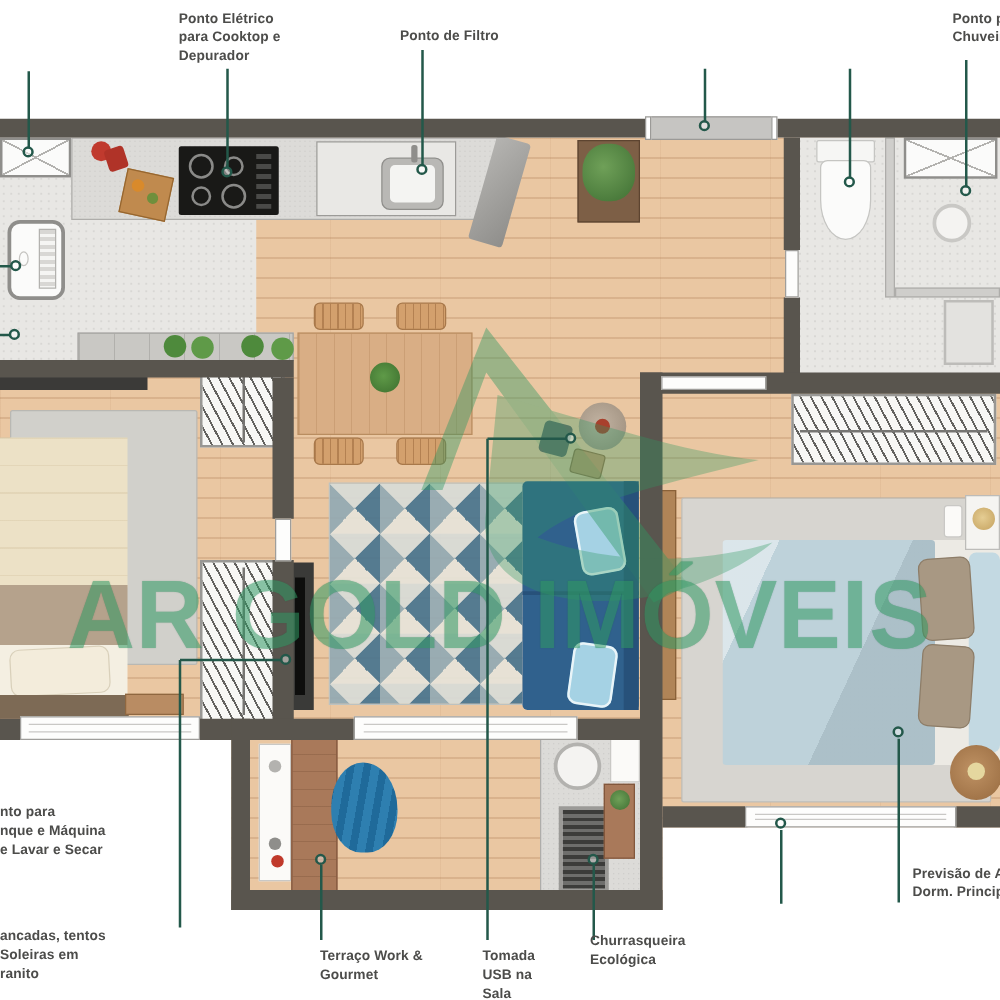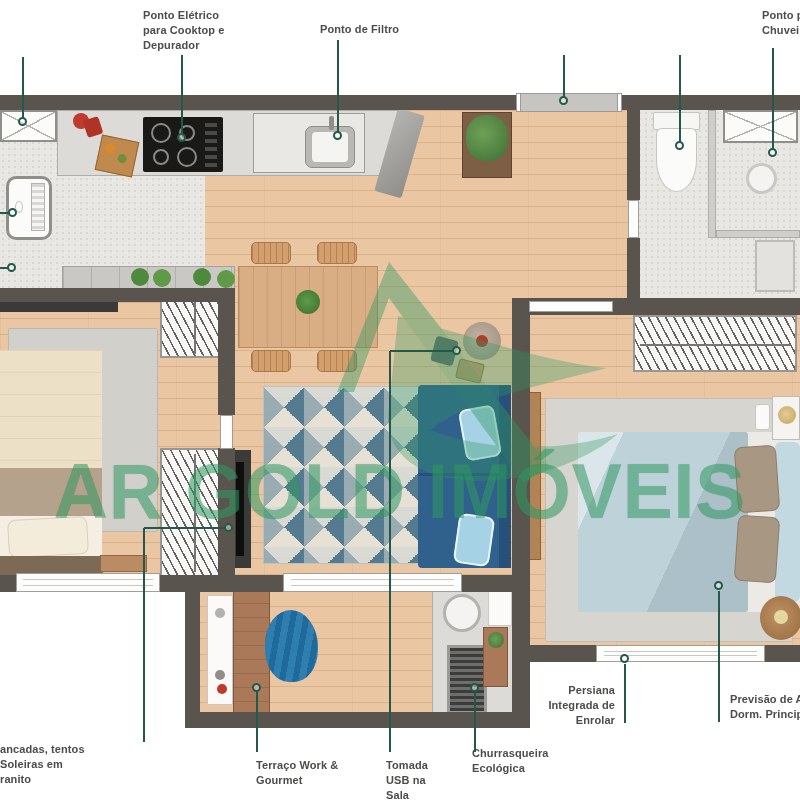--- a/index.html
+++ b/index.html
@@ -256,41 +256,41 @@
     <div>para Cooktop e</div>
     <div>Depurador</div>
   </div>
   <div class="co" style="left:320px;top:22px">
     <div>Ponto de Filtro</div>
   </div>
   <div class="co" style="left:762px;top:8px">
     <div>Ponto pa</div>
     <div>Chuveiro</div>
   </div>
+  <div class="co" style="left:0;top:643px">
+    <div>nto para</div>
+    <div>nque e Máquina</div>
+    <div>e Lavar e Secar</div>
+  </div>
   <div class="co" style="left:0;top:742px">
     <div>ancadas, tentos</div>
     <div>Soleiras em</div>
     <div>ranito</div>
   </div>
   <div class="co" style="left:256px;top:758px">
     <div>Terraço Work &amp;</div>
     <div>Gourmet</div>
   </div>
   <div class="co" style="left:386px;top:758px">
     <div>Tomada</div>
     <div>USB na</div>
     <div>Sala</div>
   </div>
   <div class="co" style="left:472px;top:746px">
     <div>Churrasqueira</div>
     <div>Ecológica</div>
   </div>
-  <div class="co right" style="left:530px;top:683px;width:85px">
-    <div>Persiana</div>
-    <div>Integrada de</div>
-    <div>Enrolar</div>
-  </div>
   <div class="co" style="left:730px;top:692px">
     <div>Previsão de Ar-</div>
     <div>Dorm. Principal</div>
   </div>
 
 </div>
 
 </body></html>

